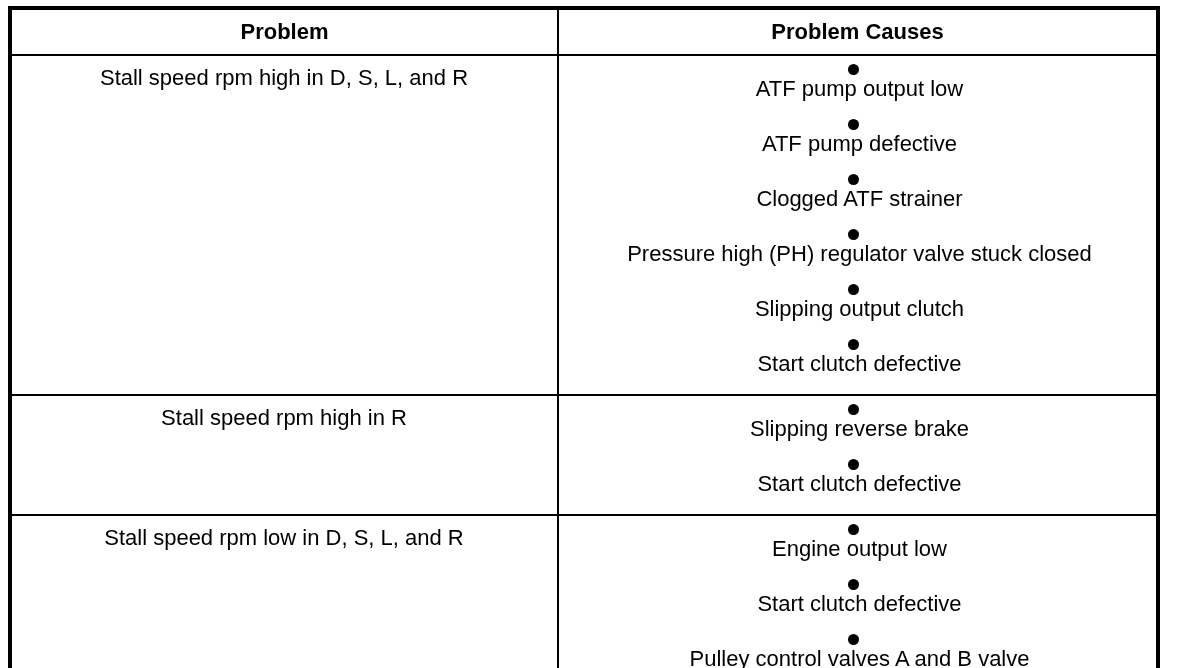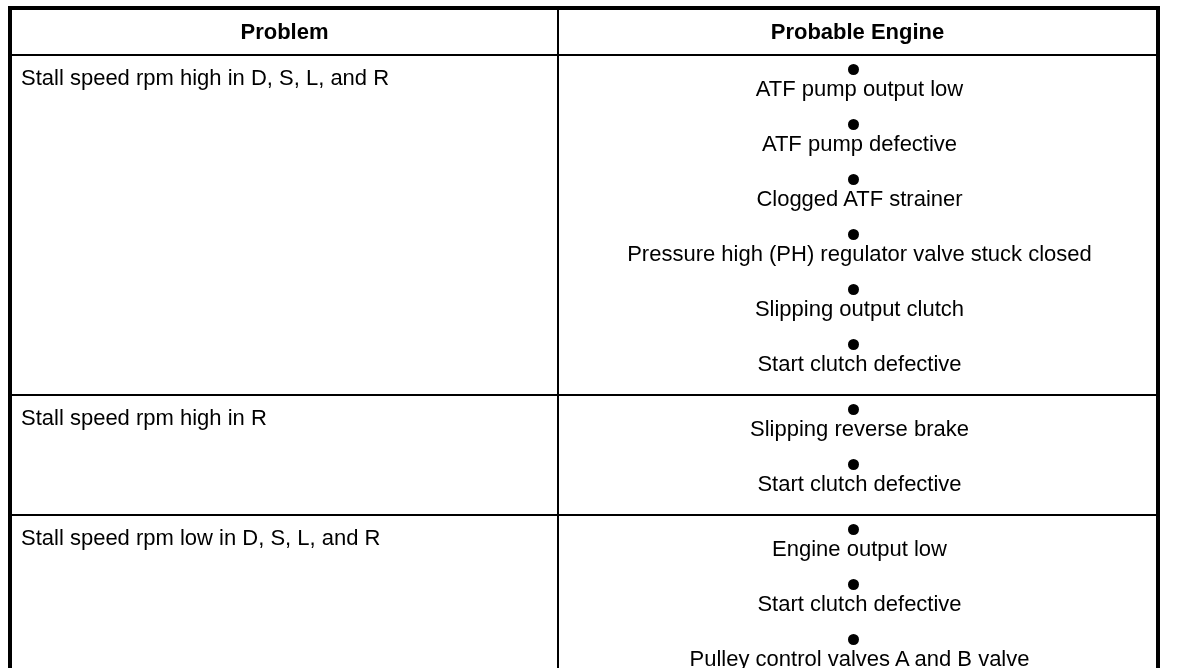--- a/index.html
+++ b/index.html
@@ -31,20 +31,21 @@
   }
   col.col-problem { width: 548px; }
   col.col-causes  { width: 600px; }
   th, td {
     border: 2px solid #000000;
     margin: 0;
     font-size: 22px;
     line-height: 28px;
     color: #000000;
     background: #ffffff;
+    text-align: center;
   }
   th {
     height: 44px;
     font-weight: bold;
     text-align: center;
     vertical-align: middle;
     padding: 0;
   }
   td {
     vertical-align: top;
@@ -83,21 +84,21 @@
 
 <div class="page">
   <table class="doc-table">
     <colgroup>
       <col class="col-problem">
       <col class="col-causes">
     </colgroup>
     <thead>
       <tr class="header-row">
         <th>Problem</th>
-        <th>Probable Engine</th>
+        <th>Problem Causes</th>
       </tr>
     </thead>
     <tbody>
       <tr class="row-1">
         <td class="problem-cell">Stall speed rpm high in D, S, L, and R</td>
         <td class="causes-cell">
           <div class="cause">
             <span class="bullet"></span>
             <span class="cause-label">ATF pump output low</span>
           </div>

